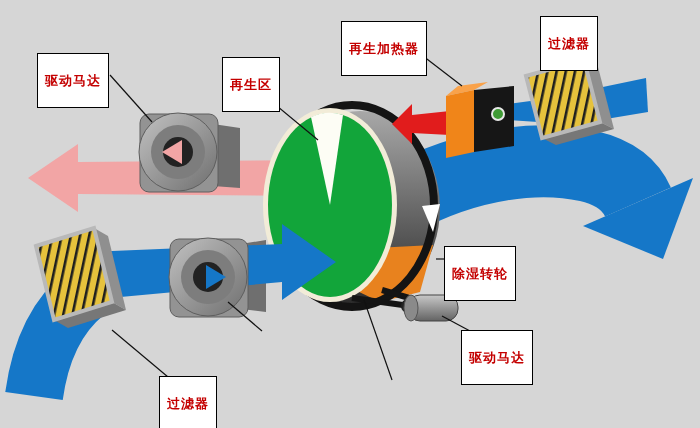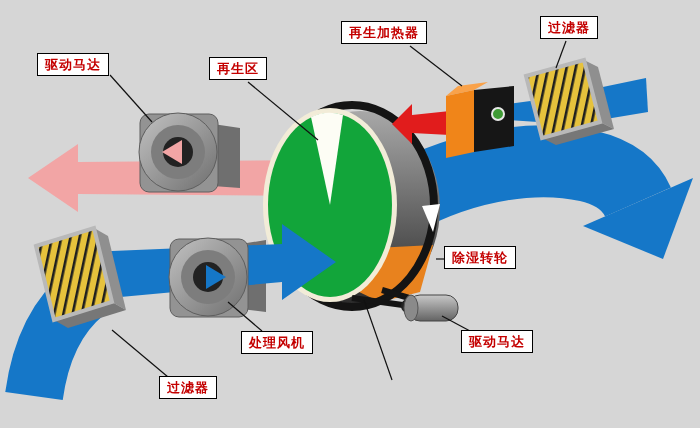--- a/index.html
+++ b/index.html
@@ -4,21 +4,21 @@
 <style>
   html,body{margin:0;padding:0;}
   .stage{
     position:relative;width:700px;height:428px;background:#d6d6d6;
     overflow:hidden;font-family:"DejaVu Sans",sans-serif;
   }
   .stage svg{position:absolute;left:0;top:0;}
   .lbl{
     position:absolute;background:#ffffff;border:1px solid #000;
     color:#c40000;font-weight:bold;font-size:13px;line-height:1;
-    padding:4px 7px;white-space:nowrap;letter-spacing:1px;z-index:5;
+    padding:20px 7px;white-space:nowrap;letter-spacing:1px;z-index:5;
   }
 </style>
 </head>
 <body>
 
 <div class="stage">
 
   <svg width="700" height="428" viewBox="0 0 700 428">
     <defs>
       <pattern id="hatch" width="9" height="9" patternUnits="userSpaceOnUse" patternTransform="rotate(12)">
@@ -129,21 +129,20 @@
       <line x1="566" y1="41" x2="556" y2="68"></line>
       <line x1="466" y1="259" x2="436" y2="259"></line>
       <line x1="470" y1="331" x2="442" y2="316"></line>
       <line x1="392" y1="380" x2="364" y2="300"></line>
       <line x1="262" y1="331" x2="228" y2="302"></line>
       <line x1="168" y1="377" x2="112" y2="330"></line>
     </g>
   </svg>
 
   <div class="lbl" style="left:37px;top:53px">驱动马达</div>
-  <div class="lbl" style="left:209px;top:57px">再生区</div>
+  <div class="lbl" style="left:222px;top:57px">再生区</div>
   <div class="lbl" style="left:341px;top:21px">再生加热器</div>
   <div class="lbl" style="left:540px;top:16px">过滤器</div>
   <div class="lbl" style="left:444px;top:246px">除湿转轮</div>
   <div class="lbl" style="left:461px;top:330px">驱动马达</div>
-  <div class="lbl" style="left:241px;top:331px">处理风机</div>
   <div class="lbl" style="left:159px;top:376px">过滤器</div>
 
 </div>
 
 </body></html>

